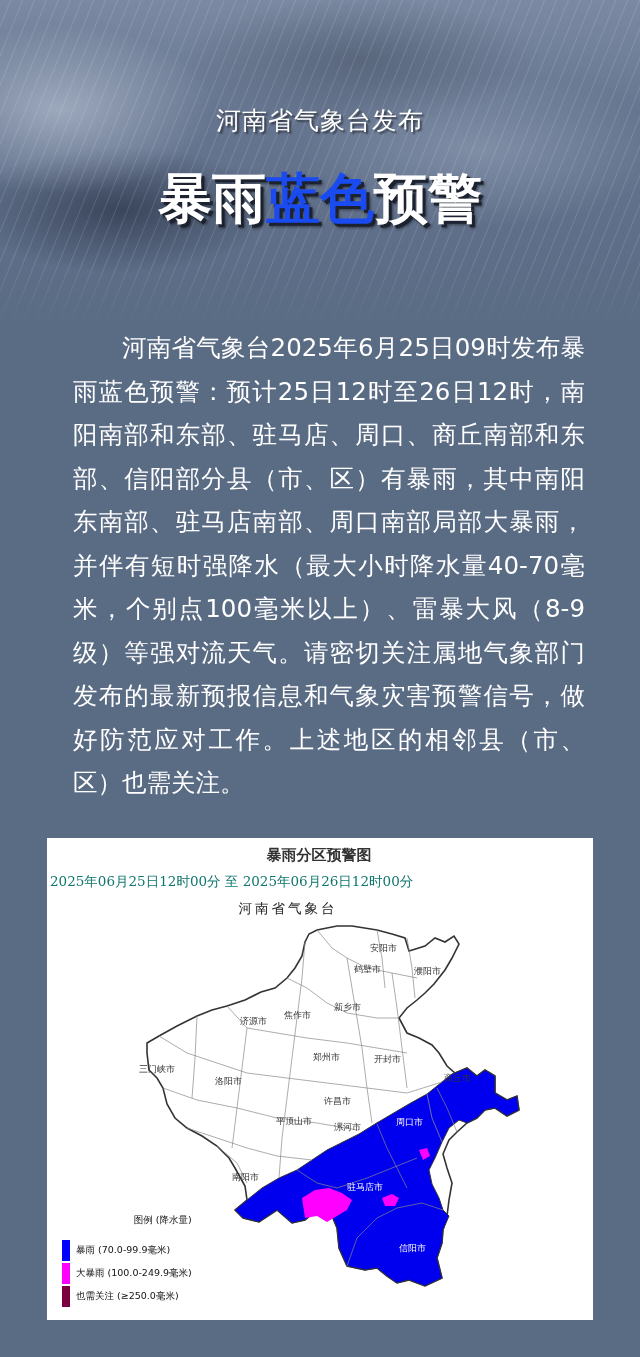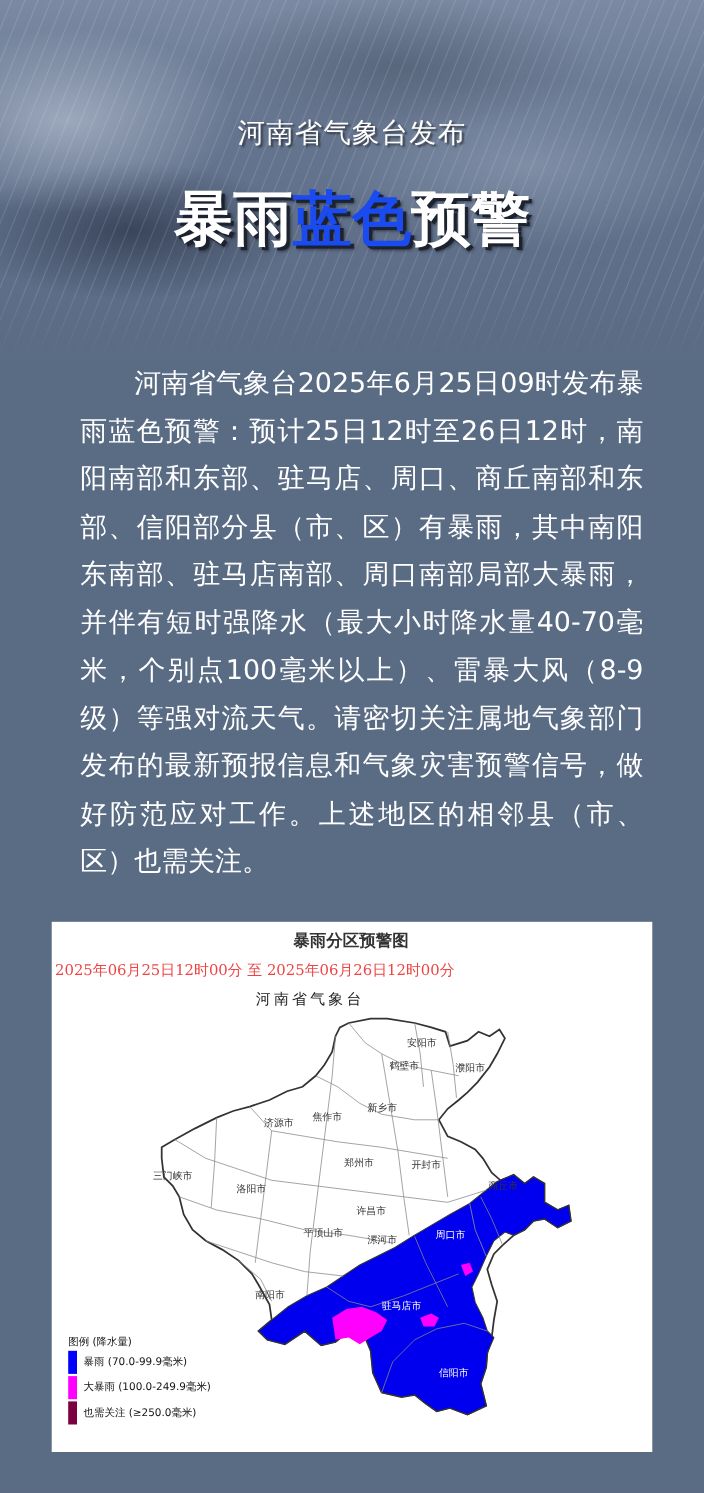--- a/index.html
+++ b/index.html
@@ -45,33 +45,33 @@
   .map-card {
     position:absolute; left:47px; top:838px; width:546px; height:482px;
     background:#ffffff;
   }
   .map-title {
     position:absolute; left:0; top:8px; width:612px; text-align:center; padding-left:0;
     font-size:15px; font-weight:bold; color:#333; font-family:"DejaVu Sans",sans-serif;
   }
   .map-title span { position:relative; left:-34px; }
   .map-period {
-    position:absolute; left:3px; top:35px; font-size:13.5px; color:#ef4444;
+    position:absolute; left:3px; top:35px; font-size:13.5px; color:#0f766e;
     font-family:"DejaVu Serif","Liberation Serif",serif; white-space:nowrap;
   }
   .map-org {
-    position:absolute; left:0; top:62px; width:546px; text-align:center;
+    position:absolute; left:6px; top:62px; width:546px; text-align:center;
     font-size:13.5px; color:#222; font-family:"DejaVu Serif","Liberation Serif",serif;
   }
   .map-org span { position:relative; left:-38px; letter-spacing:3px; }
   .map-svg { position:absolute; left:0; top:0; }
   .city { font-size:9px; fill:#333; font-family:"DejaVu Sans",sans-serif; }
   .city-w { font-size:9px; fill:#ffffff; font-family:"DejaVu Sans",sans-serif; }
   .legend { position:absolute; left:15px; top:376px; font-size:9.5px; color:#111; }
-  .legend-title { margin-bottom:0; }
+  .legend-title { margin-bottom:12px;text-align:right; }
   .legend-row { display:flex; align-items:center; height:23px; }
   .swatch { width:8px; height:21px; margin-right:6px; }
 </style>
 </head>
 <body>
 
 <div class="hero">
   <div class="rain"></div>
   <div class="hero-sub">河南省气象台发布</div>
   <div class="hero-title"><span>暴雨</span><span class="blue">蓝色</span><span>预警</span></div>

